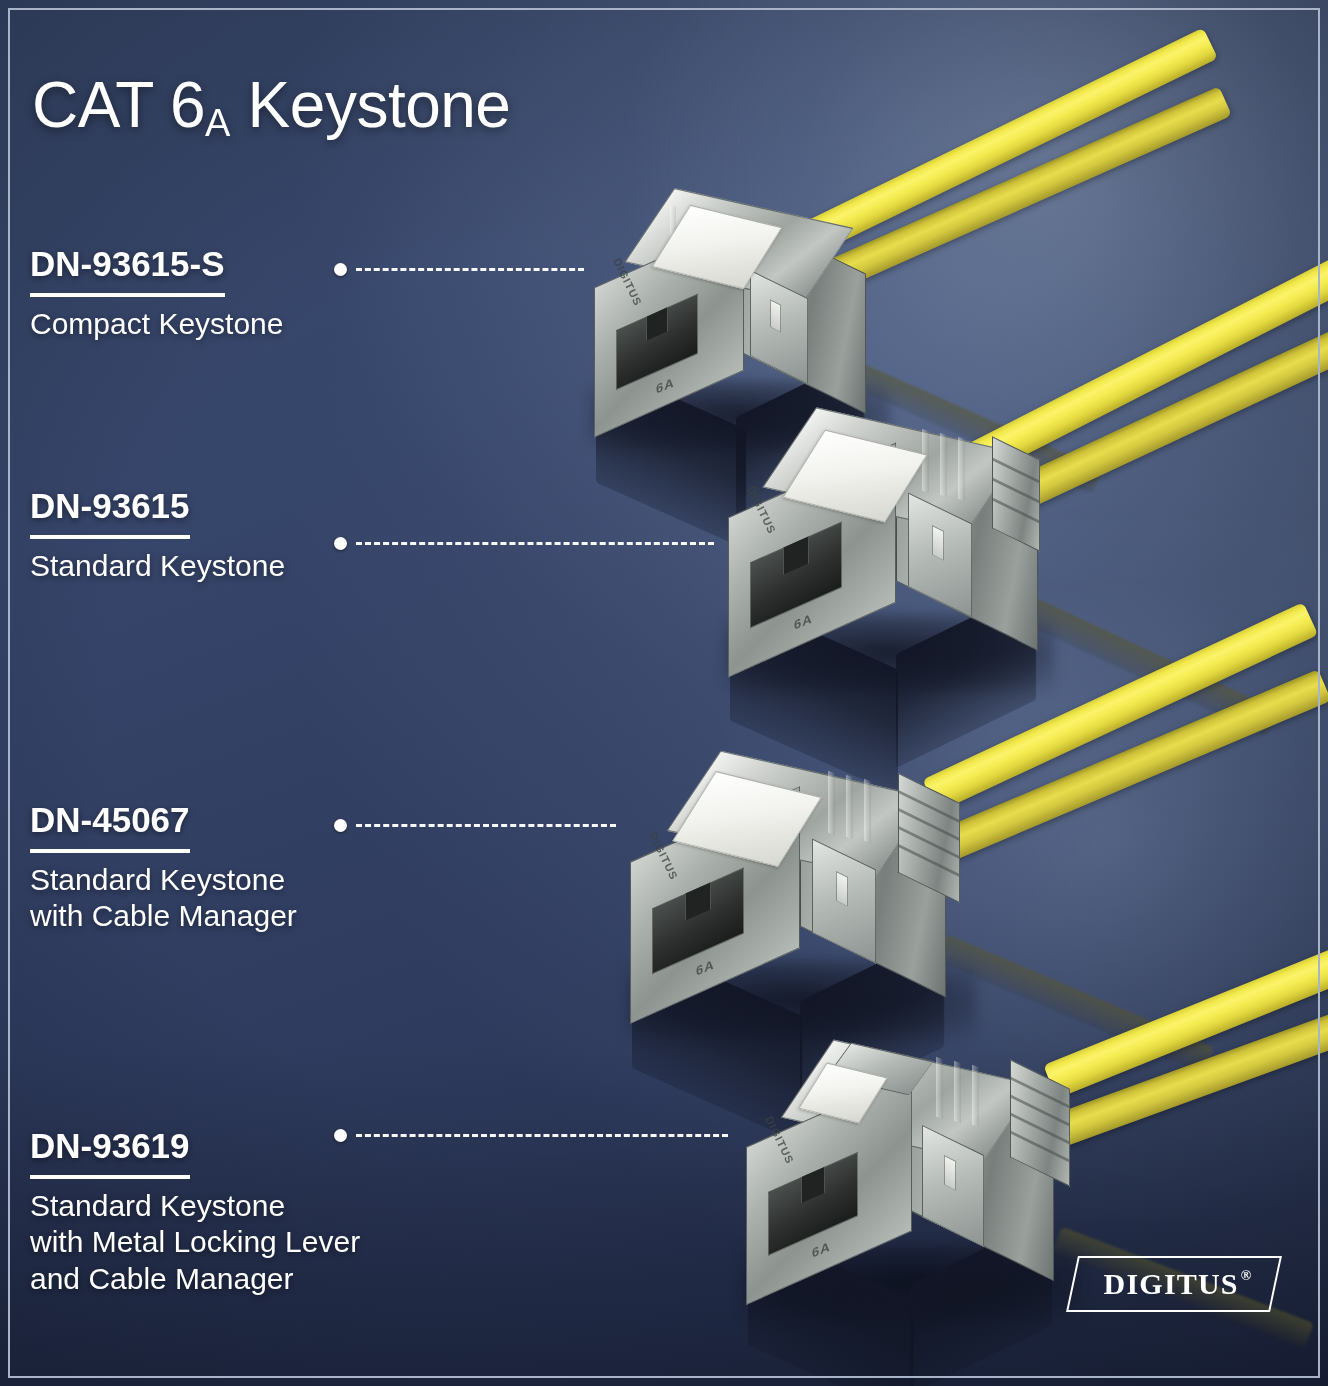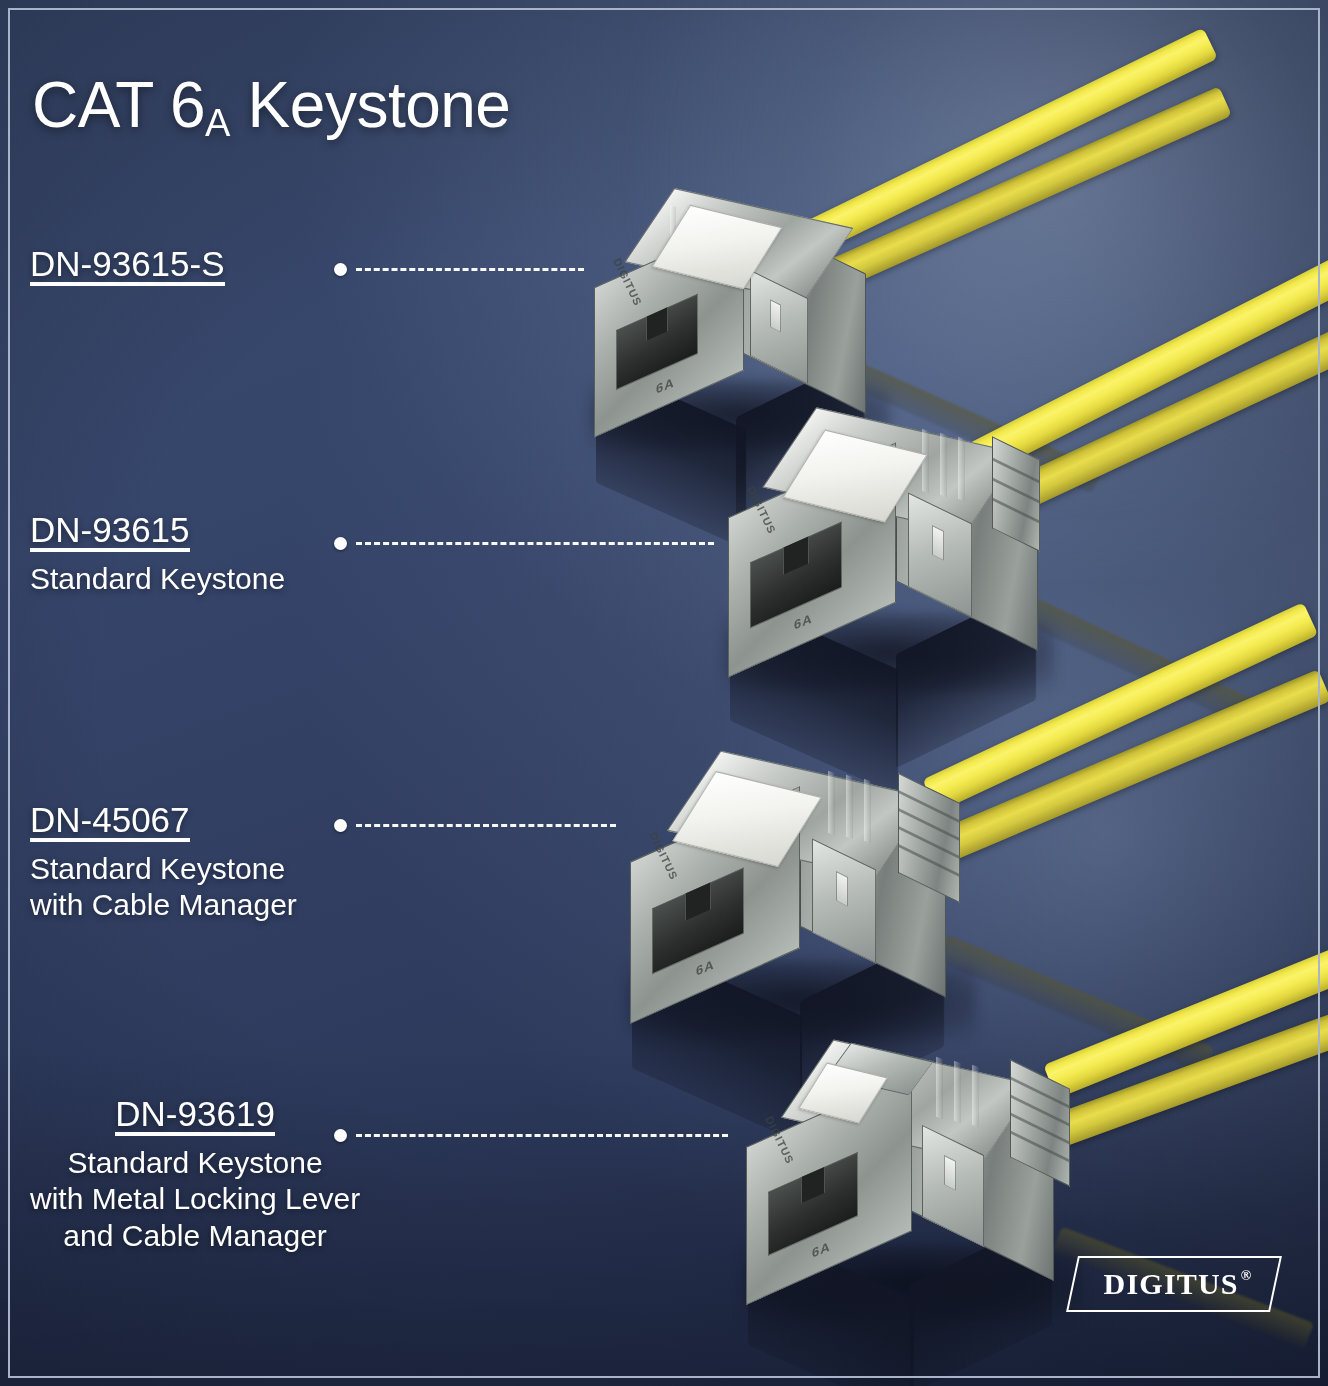--- a/index.html
+++ b/index.html
@@ -65,24 +65,24 @@
     letter-spacing:0;
   }
 
   .label-block{
     position:absolute; left:30px;
     z-index:30;
     color:#ffffff;
     text-shadow:0 2px 6px rgba(0,0,0,0.45);
   }
   .code{
-    font-size:35px; font-weight:normal;
+    font-size:35px; font-weight:bold;
     display:inline-block;
     border-bottom:4px solid #ffffff;
-    padding-bottom:0;
+    padding-bottom:11px;
     line-height:1.02;
     white-space:nowrap;
   }
   .desc{
     font-size:30px; font-weight:normal;
     line-height:1.22;
     margin-top:9px;
     white-space:pre-line;
   }
 
@@ -403,46 +403,47 @@
 
   <div class="vign"></div>
   <div class="floor-shade"></div>
 
   <h1 id="title">
     <span>CAT 6</span><span class="sub">A</span><span> Keystone</span>
   </h1>
 
   <div class="label-block" style="top:246px;">
     <div class="code">DN-93615-S</div>
+    <div class="desc">Compact Keystone</div>
   </div>
   <div class="leader" style="left:334px; top:262px; width:250px;">
     <span class="dot"></span>
     <span class="dash"></span>
   </div>
 
-  <div class="label-block" style="top:512px;">
+  <div class="label-block" style="top:488px;">
     <div class="code">DN-93615</div>
     <div class="desc">Standard Keystone</div>
   </div>
   <div class="leader" style="left:334px; top:536px; width:380px;">
     <span class="dot"></span>
     <span class="dash"></span>
   </div>
 
   <div class="label-block" style="top:802px;">
     <div class="code">DN-45067</div>
     <div class="desc">Standard Keystone
 with Cable Manager</div>
   </div>
   <div class="leader" style="left:334px; top:818px; width:282px;">
     <span class="dot"></span>
     <span class="dash"></span>
   </div>
 
-  <div class="label-block" style="top:1096px;text-align:center;">
+  <div class="label-block" style="top:1128px;">
     <div class="code">DN-93619</div>
     <div class="desc">Standard Keystone
 with Metal Locking Lever
 and Cable Manager</div>
   </div>
   <div class="leader" style="left:334px; top:1128px; width:394px;">
     <span class="dot"></span>
     <span class="dash"></span>
   </div>
 

